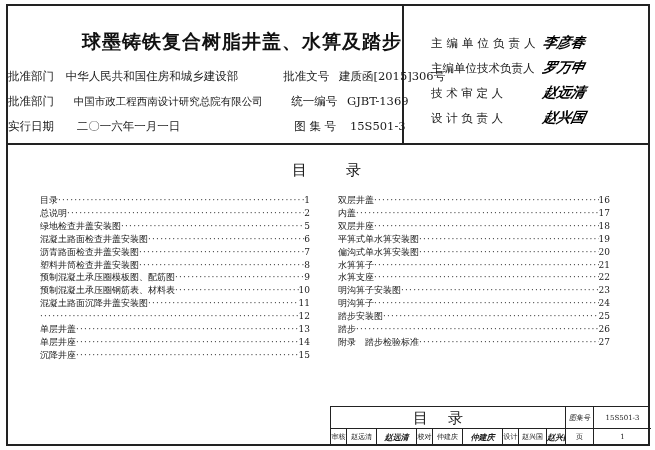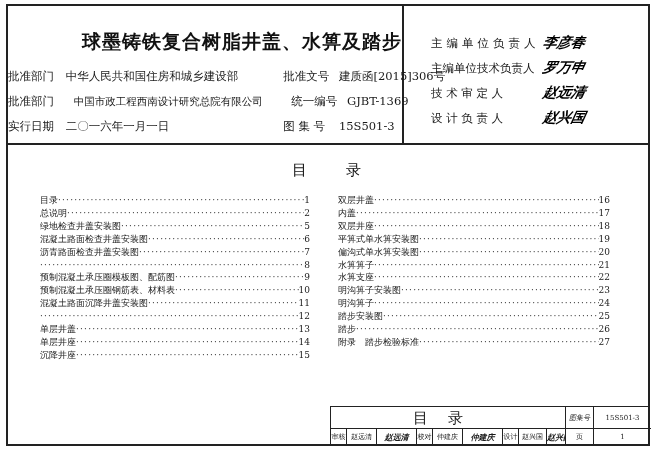--- a/index.html
+++ b/index.html
@@ -61,21 +61,21 @@
     <span>建质函[2015]306号</span>
   </div>
   <div class="meta-row r2">
     <span class="lbl" style="width:50px">批准部门</span>
     <span style="width:214px;margin-left:12px;font-size:10.5px">中国市政工程西南设计研究总院有限公司</span>
     <span style="width:52px">统一编号</span>
     <span>GJBT-1369</span>
   </div>
   <div class="meta-row r3">
     <span class="lbl" style="width:50px">实行日期</span>
-    <span style="width:214px;margin-left:4px">二〇一六年一月一日</span>
+    <span style="width:214px;margin-left:15px">二〇一六年一月一日</span>
     <span style="width:52px">图 集 号</span>
     <span>15S501-3</span>
   </div>
 </div>
 
 <div class="hdr-right">
   <div class="sig-row" style="top:30px">
     <span class="role" style="letter-spacing:4px">主编单位负责人</span>
     <span class="sig">李彦春</span>
   </div>
@@ -116,20 +116,21 @@
       <span class="t">混凝土路面检查井盖安装图</span>
       <span class="dots"></span>
       <span class="p">6</span>
     </div>
   <div class="toc-item">
       <span class="t">沥青路面检查井盖安装图</span>
       <span class="dots"></span>
       <span class="p">7</span>
     </div>
   <div class="toc-item">
+      <span class="t">塑料井筒检查井盖安装图</span>
       <span class="dots"></span>
       <span class="p">8</span>
     </div>
   <div class="toc-item">
       <span class="t">预制混凝土承压圈模板图、配筋图</span>
       <span class="dots"></span>
       <span class="p">9</span>
     </div>
   <div class="toc-item">
       <span class="t">预制混凝土承压圈钢筋表、材料表</span>

